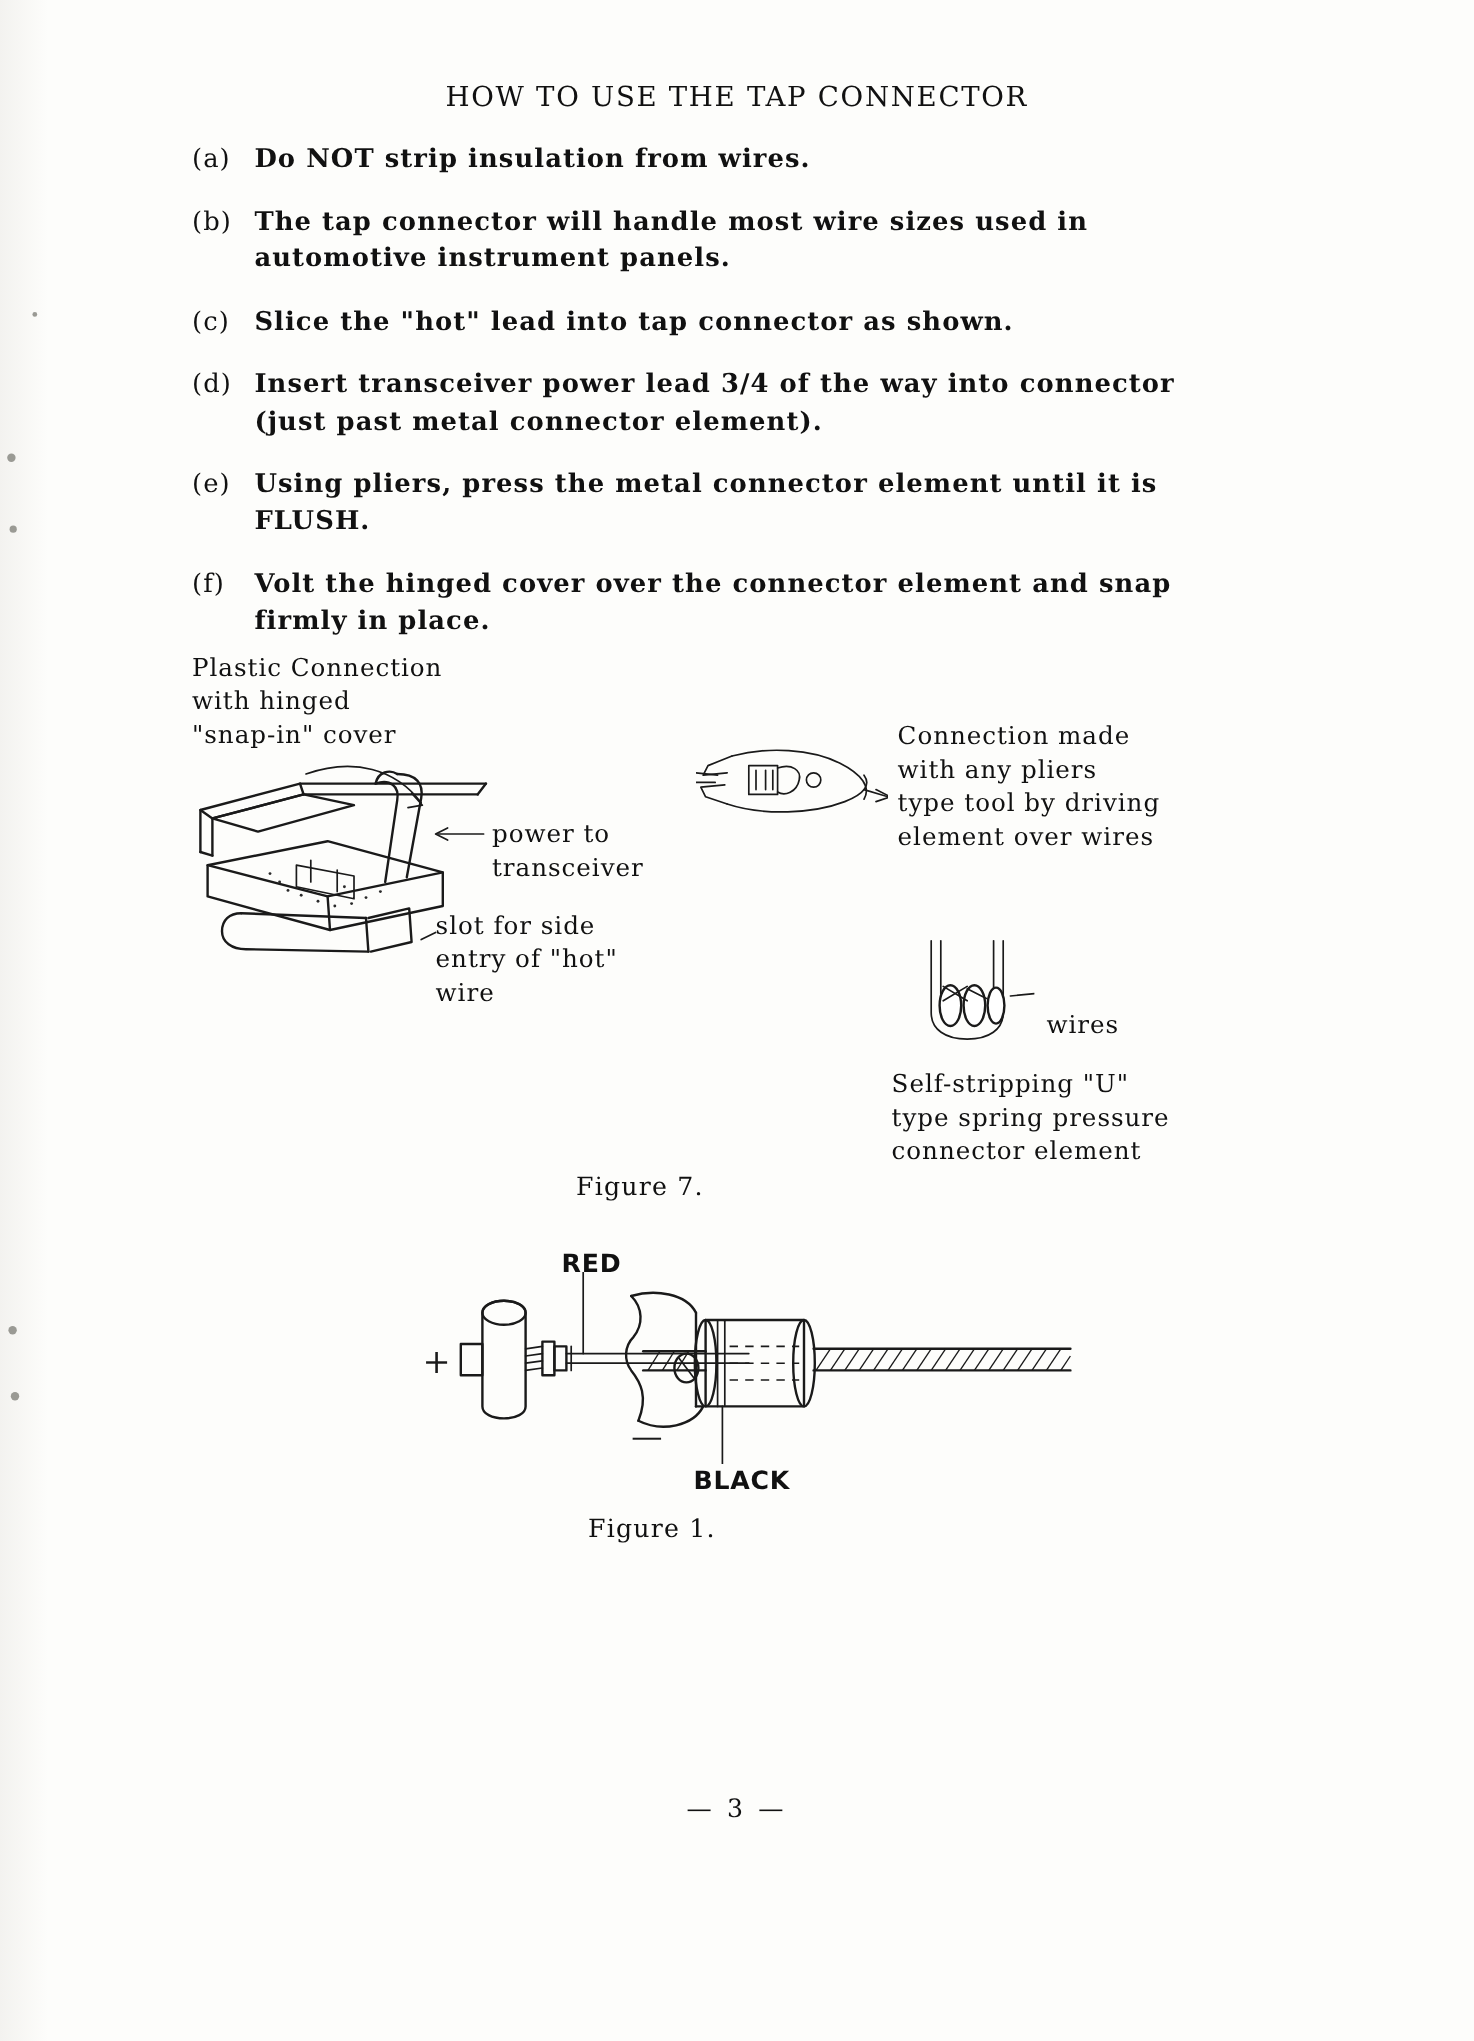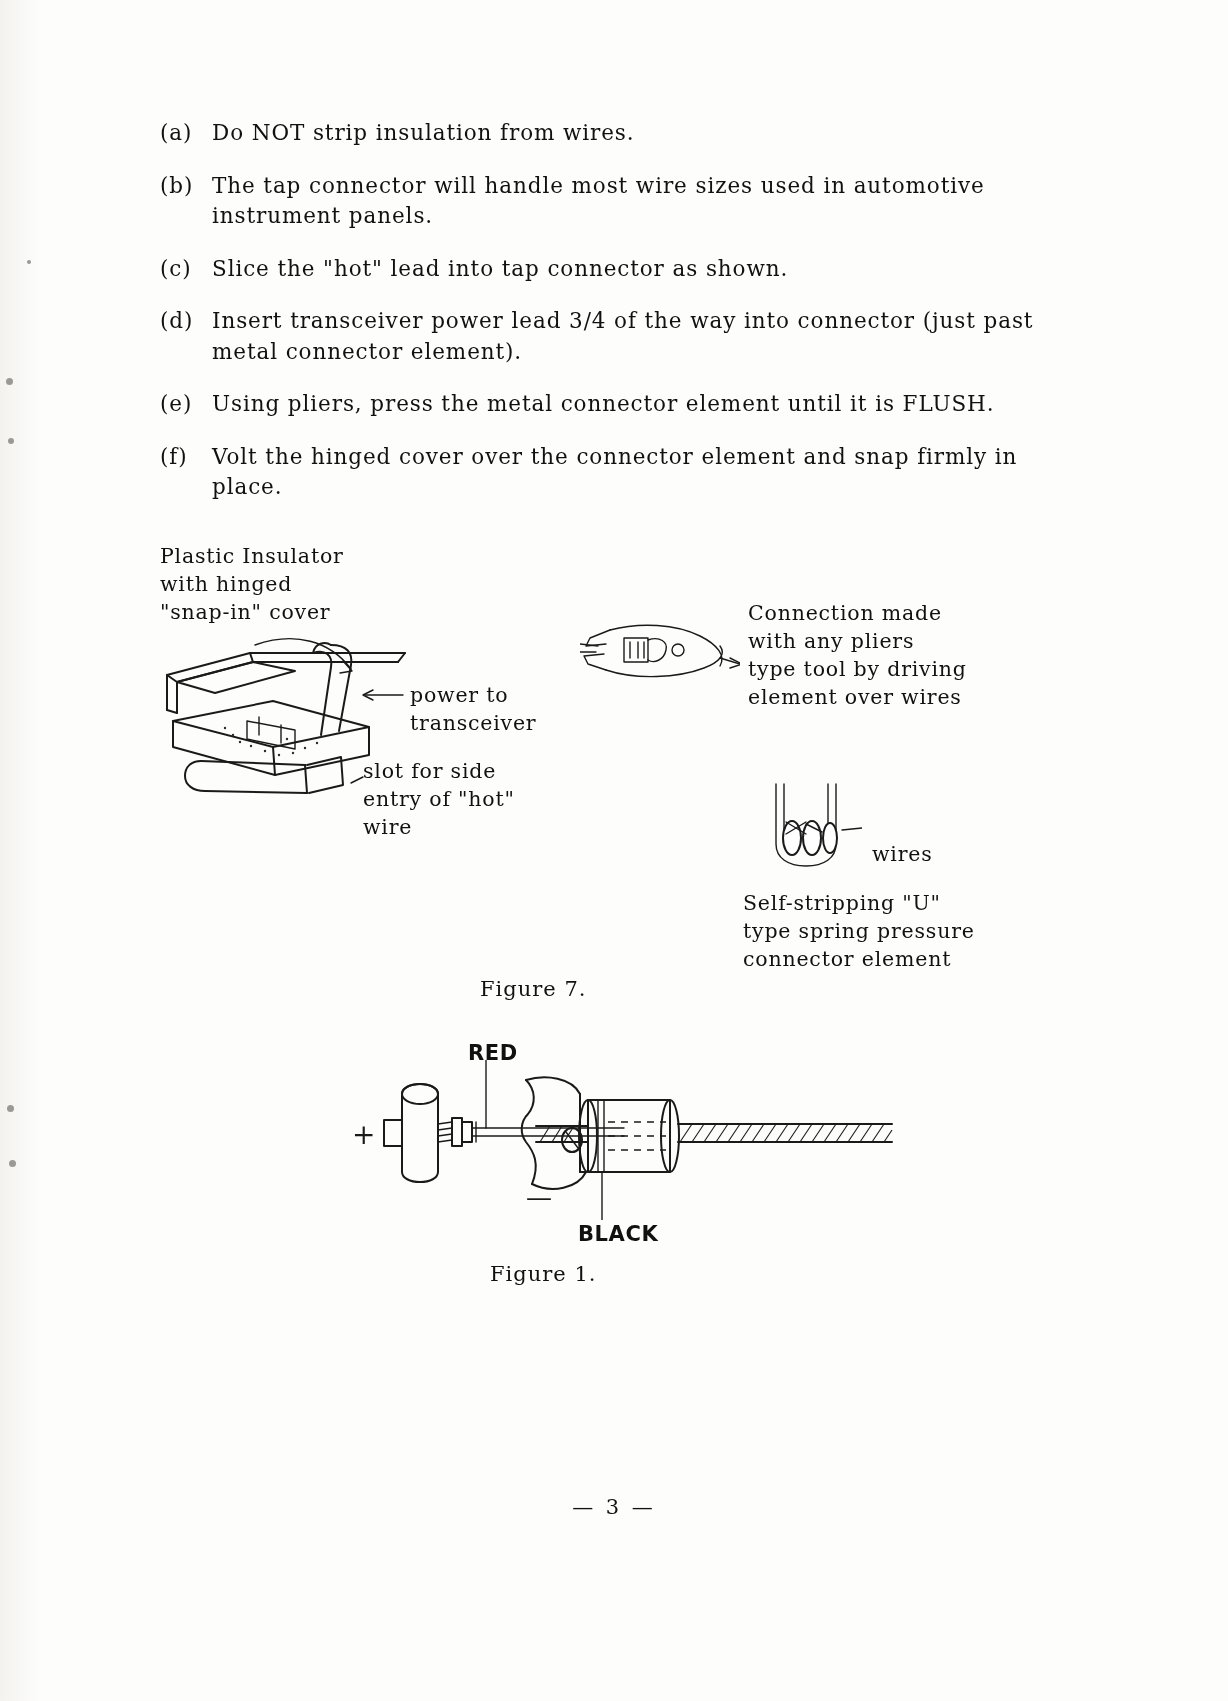--- a/index.html
+++ b/index.html
@@ -53,20 +53,21 @@
     font-size: 21.5px;
     letter-spacing: .9px;
     line-height: 1.42;
   }
   .marker {
     width: 52px;
     flex: 0 0 52px;
   }
   .itext {
     flex: 1 1 auto;
+    font-weight: bold;
   }
   .cap-left {
     position: absolute;
     left: 160px;
     top: 543px;
     font-size: 20.5px;
     line-height: 1.36;
     letter-spacing: .8px;
   }
   .cap {
@@ -118,20 +119,21 @@
 
 <div class="page">
 
   <div class="scan-edge"></div>
   <div class="speck" style="left:6px;  top:378px; width:7px; height:7px;"></div>
   <div class="speck" style="left:8px;  top:438px; width:6px; height:6px;"></div>
   <div class="speck" style="left:7px;  top:1105px; width:7px; height:7px;"></div>
   <div class="speck" style="left:9px;  top:1160px; width:7px; height:7px;"></div>
   <div class="speck" style="left:27px; top:260px; width:4px; height:4px;"></div>
 
+  <div class="title">HOW TO USE THE TAP CONNECTOR</div>
 
   <div class="list">
     <div class="item">
       <div class="marker">(a)</div>
       <div class="itext">Do NOT strip insulation from wires.</div>
     </div>
     <div class="item">
       <div class="marker">(b)</div>
       <div class="itext">The tap connector will handle most wire sizes used in automotive instrument panels.</div>
     </div>
@@ -146,21 +148,21 @@
     <div class="item">
       <div class="marker">(e)</div>
       <div class="itext">Using pliers, press the metal connector element until it is FLUSH.</div>
     </div>
     <div class="item">
       <div class="marker">(f)</div>
       <div class="itext">Volt the hinged cover over the connector element and snap firmly in place.</div>
     </div>
   </div>
 
-  <div class="cap-left" style="white-space:pre-line;">Plastic Insulator
+  <div class="cap-left" style="white-space:pre-line;">Plastic Connection
 with hinged
 "snap-in" cover</div>
 
   <div class="cap" style="left:410px; top:682px; white-space:pre-line;">power to
 transceiver</div>
 
   <div class="cap" style="left:748px; top:600px; white-space:pre-line;">Connection made
 with any pliers
 type tool by driving
 element over wires</div>

